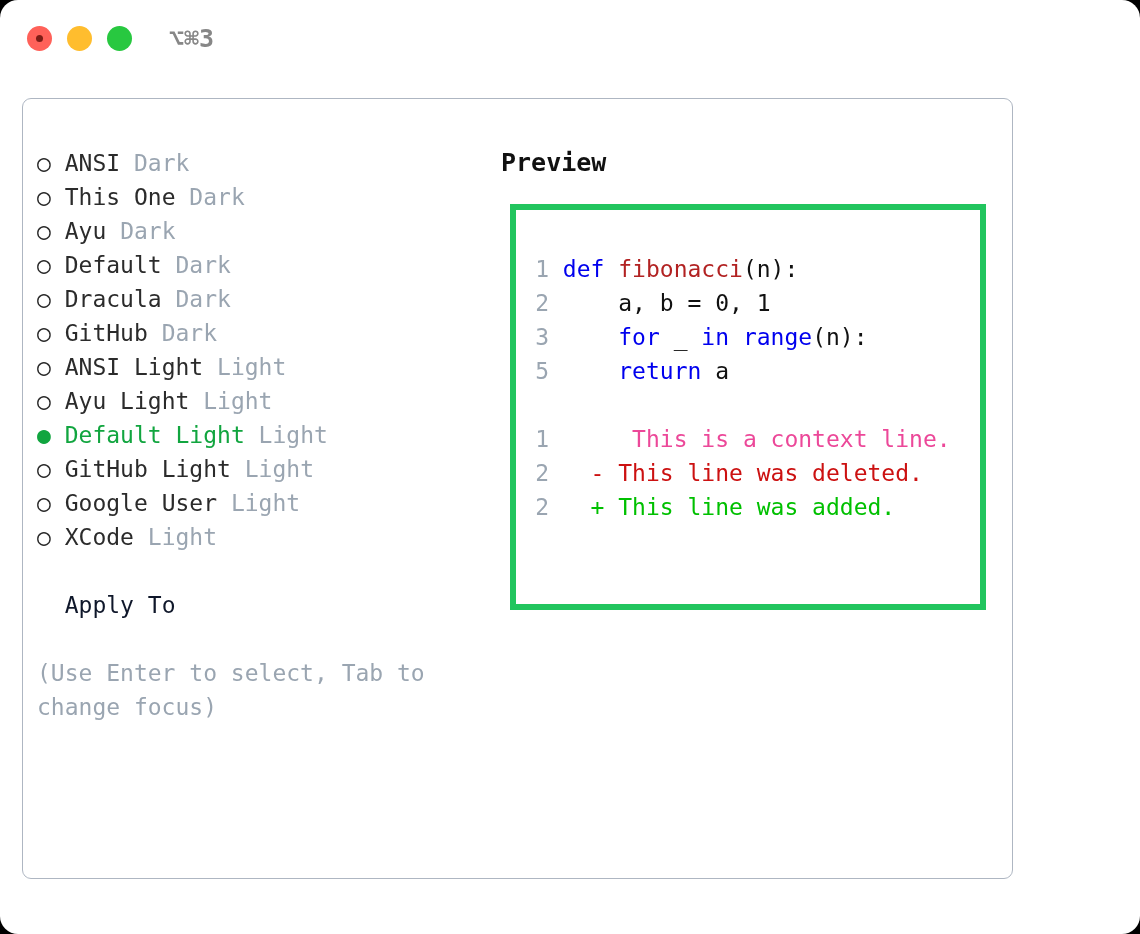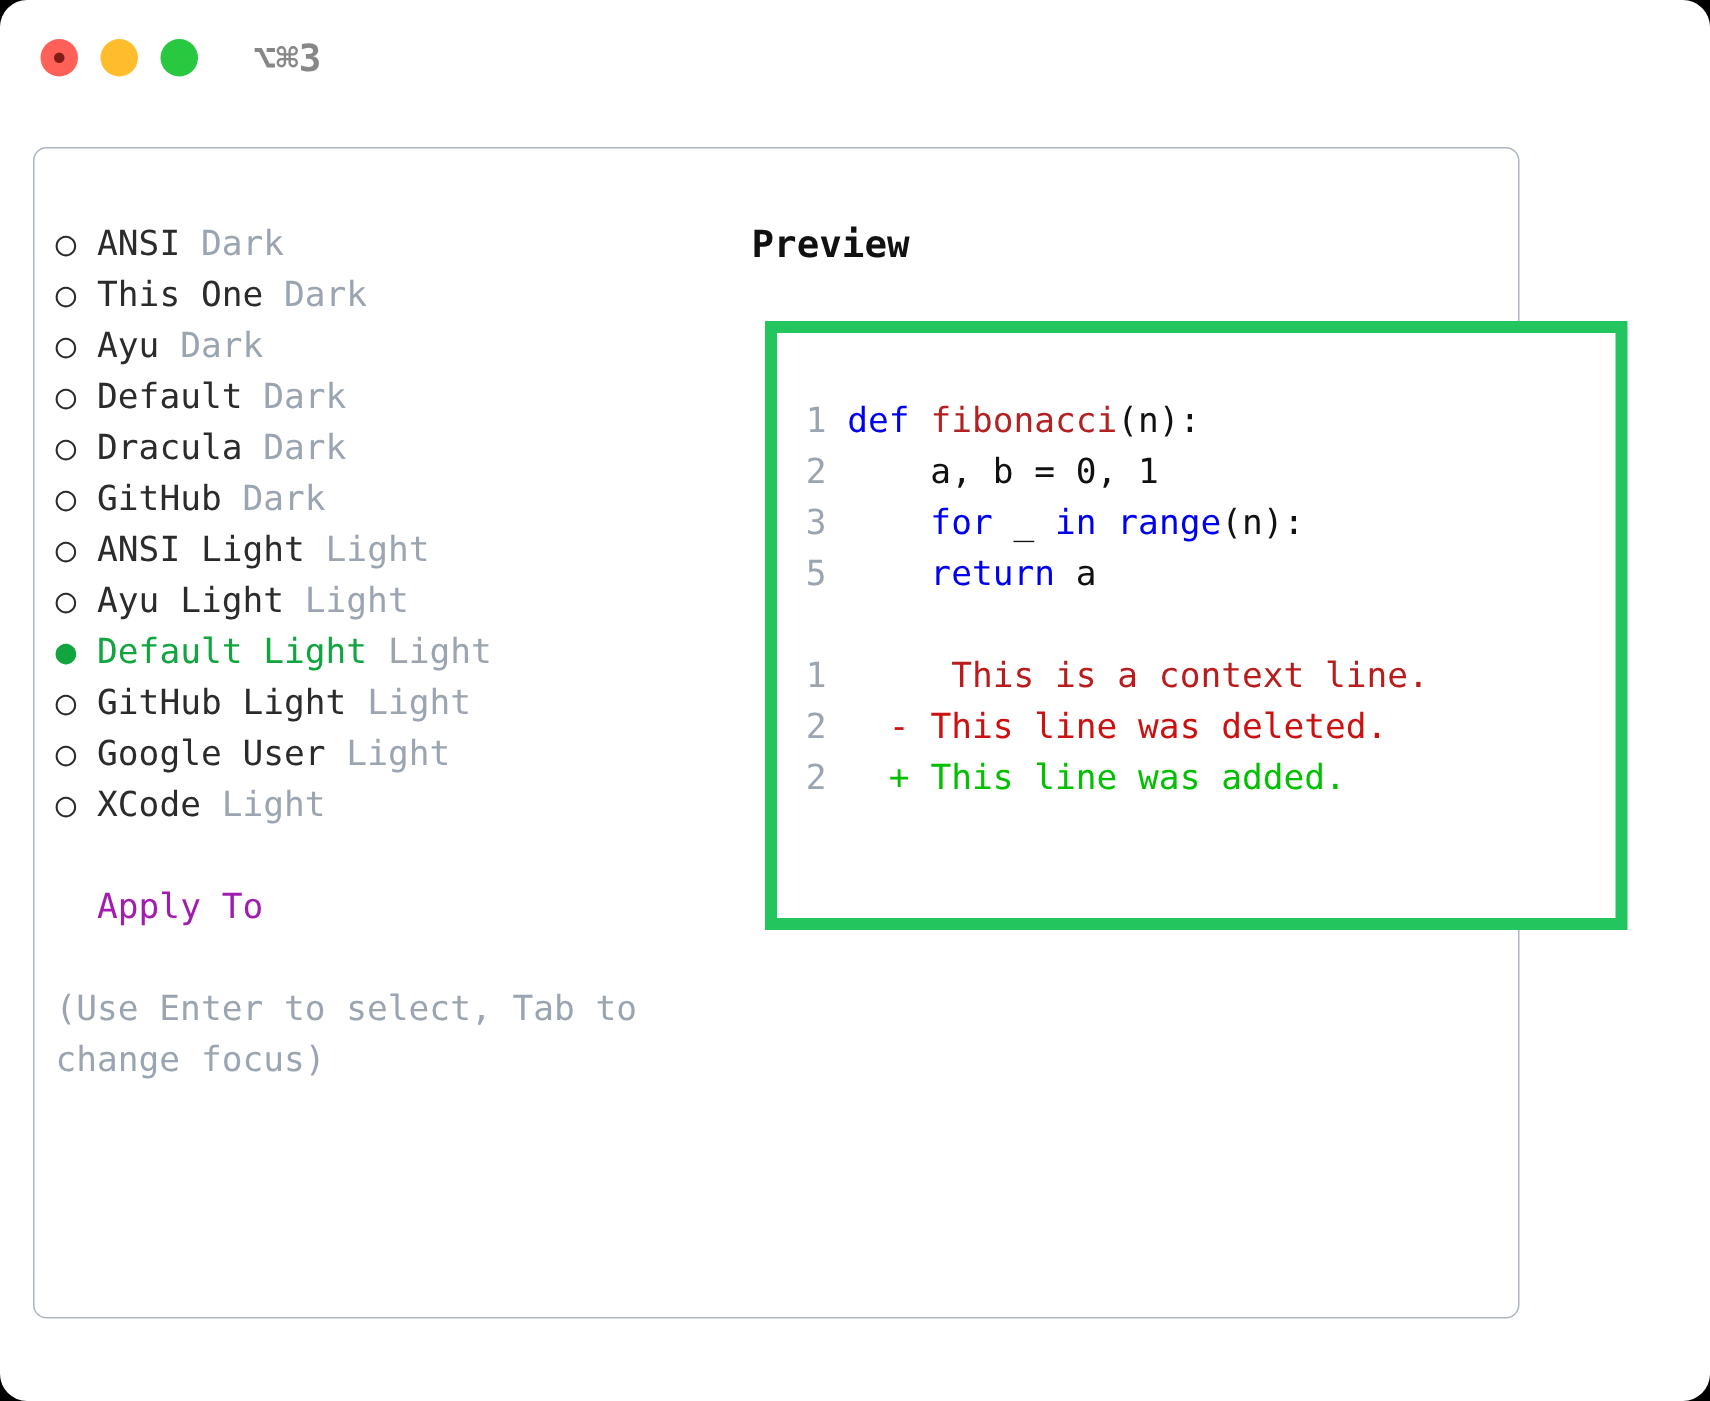--- a/index.html
+++ b/index.html
@@ -88,21 +88,21 @@
   }
   .marker { display: inline; }
   .marker.on  { color: #11a53f; }
   .marker.off { color: #2b2b2b; }
   .opt-label.sel   { color: #11a53f; }
   .opt-label.unsel { color: #2b2b2b; }
   .opt-cat { color: #9aa5b1; margin-top: 10px; }
   .spacer-sm { height: 34px; }
   .apply-head {
     font-size: 23px;
-    color: #a21caf;
+    color: #0f172a;
     line-height: 34px;
     white-space: pre;
     margin: 0;
   }
   #hint {
     margin-top: 34px;
     font-size: 23px;
     line-height: 34px;
     color: #9aa5b1;
     width: 400px;
@@ -115,43 +115,43 @@
   }
   #preview-title {
     font-size: 25px;
     font-weight: bold;
     color: #111111;
     line-height: 34px;
     margin: 0;
   }
   #preview-box {
     position: absolute;
-    left: 9px; top: 68px;
-    width: 575px; height: 406px;
-    border: 8px solid #22c55e;
+    left: 9px; top: 58px;
+    width: 476px; height: 406px;
+    border: 6px solid #22c55e;
     box-sizing: border-box;
     background: #ffffff;
   }
   #code {
     position: absolute;
     left: 14px; top: 42px;
     font-size: 23px;
     line-height: 34px;
   }
   .code-line { white-space: pre; }
   .ln {
     display: inline-block;
     width: 19px;
     text-align: right;
     color: #9aa5b1;
   }
   .kw   { color: #0000ee; }
   .fn   { color: #b22222; }
   .plain{ color: #111111; }
-  .ctx  { color: #b91c1c; }
+  .ctx  { color: #ec4899; }
   .del  { color: #cc1111; }
   .add  { color: #00c000; }
   .blank-line { height: 34px; }
 </style>
 </head>
 <body>
 
 <div id="window">
 
   <div id="titlebar">

